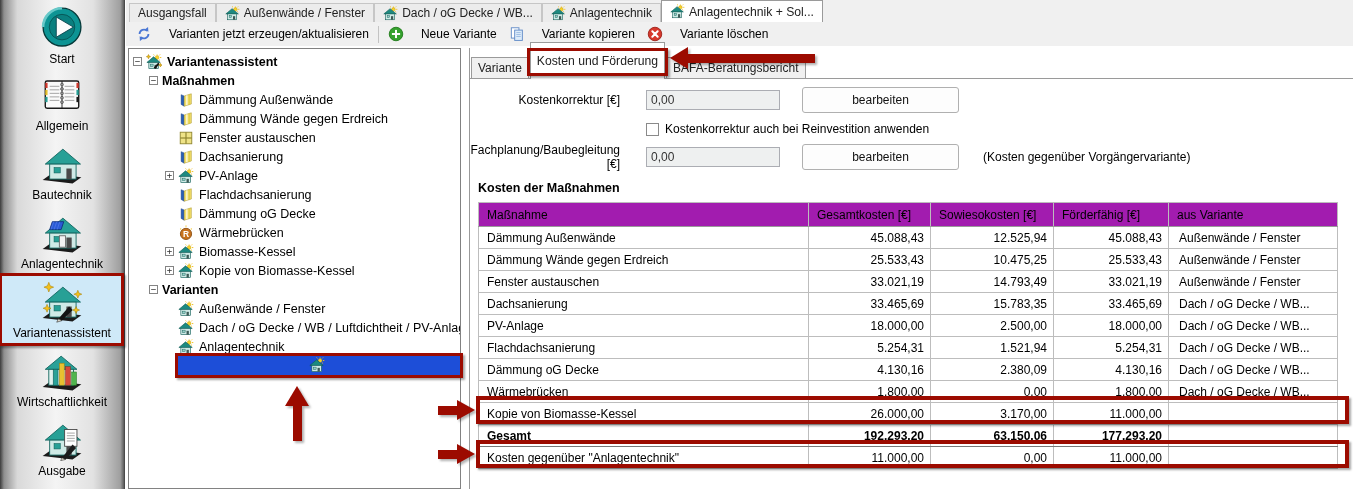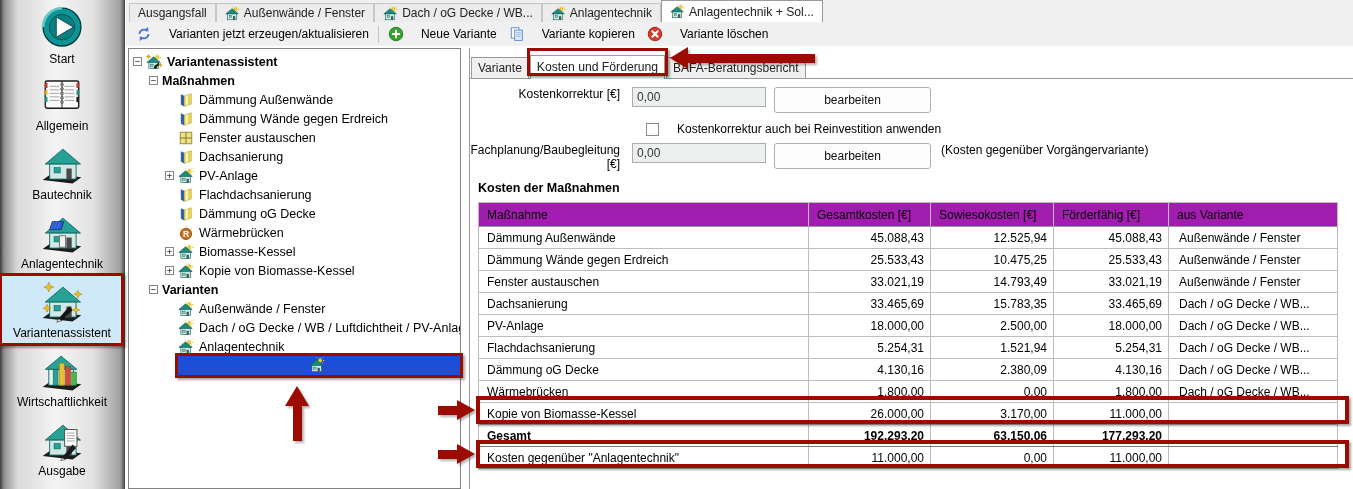--- a/index.html
+++ b/index.html
@@ -50,31 +50,31 @@
   .trow.selected .tlabel { color:#fff; }
 
   
   #main { position:absolute; left:469px; top:48px; right:0; bottom:0; background:#fff;
     border-left:1px solid #9a9a9a; }
   #subtabs { display:flex; align-items:flex-end; margin-top:7px; height:24px;
     border-bottom:1px solid #9a9a9a; padding-left:1px; }
   .sub-tab { height:21px; padding:0 6px; display:flex; align-items:center;
     background:#f0f0f0; border:1px solid #9a9a9a; border-bottom:none; margin-right:1px;
     white-space:nowrap; color:#222; }
-  .sub-tab.active { height:24px; background:#fff; margin-bottom:-1px; padding-bottom:1px;
+  .sub-tab.active { height:37px; background:#fff; margin-bottom:-1px; padding-bottom:1px;
     font-size:12.2px; z-index:2; }
-  .frow { display:flex; align-items:flex-start; }
+  .frow { display:flex; align-items:center;gap:14px; }
   .flabel { width:150px; text-align:right; margin-right:12px; flex:none; }
   .textbox { width:134px; height:20px; border:1px solid #abadb3; background:#eef0f0;
     color:#333; padding:0 4px; font-family:inherit; font-size:12px; }
   .btn { width:157px; height:26px; margin-left:8px; background:#fdfdfd;
     border:1px solid #b0b0b0; border-radius:3px; font-family:inherit; font-size:12px;
     color:#111; }
   .fnote { margin-left:10px; white-space:nowrap; }
-  .cbrow { margin-left:176px; margin-top:9px; display:flex; align-items:center; height:14px;gap:12px; }
+  .cbrow { margin-left:176px; margin-top:9px; display:flex; align-items:center; height:14px; }
   .cb { width:13px; height:13px; border:1px solid #8a8a8a; background:#fff; flex:none;
     margin-right:6px; }
   #tbl-title { font-weight:bold; font-size:12.5px; margin:10px 0 0 8px; }
 
   
   #cost-table { border-collapse:collapse; table-layout:fixed; width:859px;
     margin:7px 0 0 8px; }
   #cost-table th, #cost-table td { border:1px solid #bdbdbd; overflow:hidden;
     white-space:nowrap; font-weight:normal; }
   #cost-table { border:1px solid #8f8f8f; }

